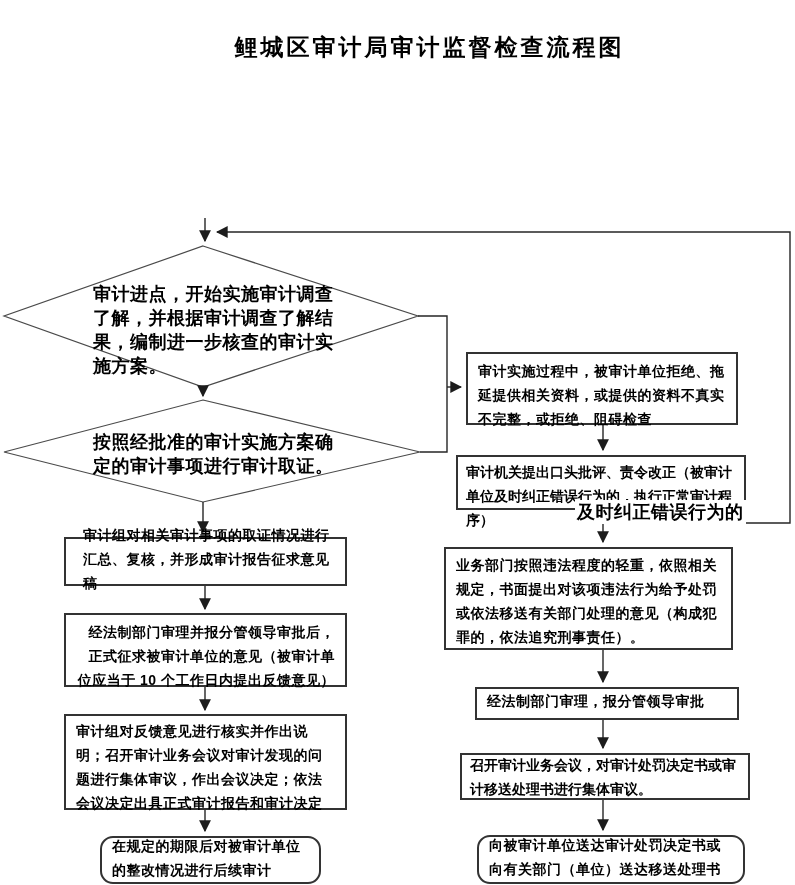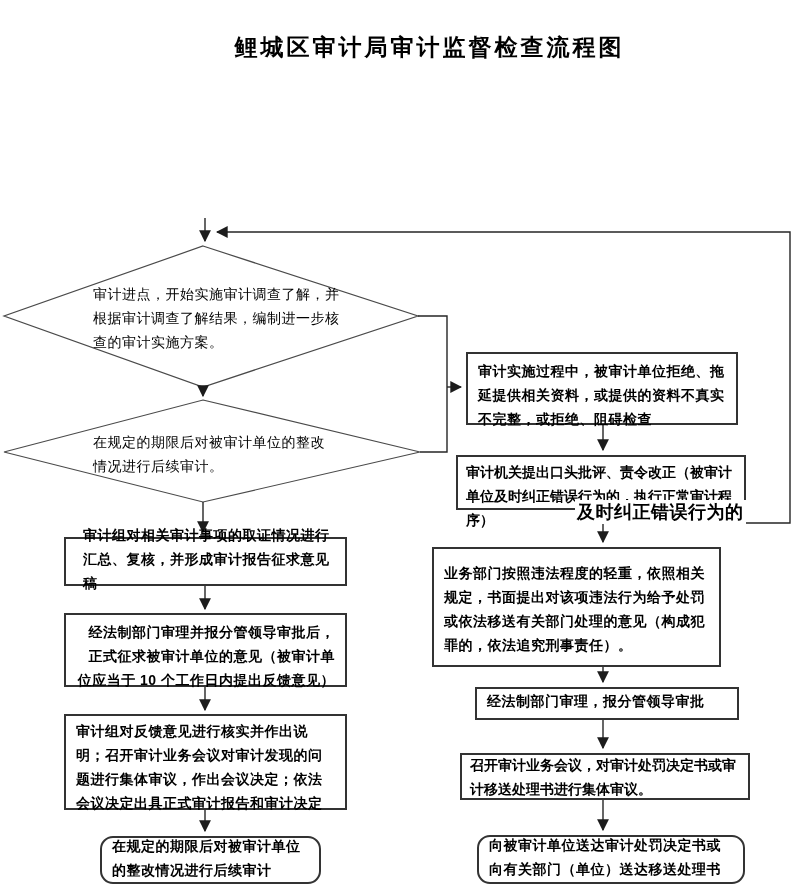--- a/index.html
+++ b/index.html
@@ -17,21 +17,21 @@
   #connector-layer { position:absolute; left:0; top:0; z-index:1; }
   .node {
     position:absolute; z-index:2; box-sizing:border-box;
     background:#fff; border:2px solid #333;
     padding:5px 10px; font-size:14px; font-weight:bold;
     line-height:24px; letter-spacing:0.5px; text-align:left;
   }
   .node.rounded { border-radius:13px; }
   .diamond-text {
     position:absolute; z-index:2; background:transparent; border:none;
-    font-size:14px; font-weight:normal; line-height:24px; letter-spacing:0.5px;
+    font-size:18px; font-weight:bold; line-height:24px; letter-spacing:0.5px;
   }
   .edge-label {
     position:absolute; z-index:2; font-size:18px; font-weight:bold;
     letter-spacing:0.5px; background:#fff; padding:0 2px;
   }
 </style>
 </head>
 <body>
 
 <div id="canvas">
@@ -78,21 +78,21 @@
       <line x1="603" y1="800" x2="603" y2="830" marker-end="url(#ah)"></line>
     </g>
   </svg>
 
 
   <div class="diamond-text" style="left:93px; top:282px; width:252px;">
     <span>审计进点，开始实施审计调查了解，并根据审计调查了解结果，编制进一步核查的审计实施方案。</span>
   </div>
 
   <div class="diamond-text" style="left:93px; top:430px; width:242px;">
-    <span>在规定的期限后对被审计单位的整改情况进行后续审计。</span>
+    <span>按照经批准的审计实施方案确定的审计事项进行审计取证。</span>
   </div>
 
   <div class="node" style="left:64px; top:537px; width:283px; height:49px; padding-top:0; display:flex; align-items:center;padding-left:17px;">
     <span>审计组对相关审计事项的取证情况进行汇总、复核，并形成审计报告征求意见稿</span>
   </div>
 
   <div class="node" style="left:64px; top:613px; width:283px; height:74px;text-align:right;">
     <span>经法制部门审理并报分管领导审批后，正式征求被审计单位的意见（被审计单位应当于 10 个工作日内提出反馈意见）</span>
   </div>
 
@@ -109,21 +109,21 @@
   </div>
 
   <div class="node" style="left:456px; top:455px; width:290px; height:55px; padding:3px 8px; letter-spacing:0;">
     <span>审计机关提出口头批评、责令改正（被审计单位及时纠正错误行为的，执行正常审计程序）</span>
   </div>
 
   <div class="edge-label" style="left:575px; top:500px;">
     <span>及时纠正错误行为的</span>
   </div>
 
-  <div class="node" style="left:432px; top:547px; width:289px; height:120px; padding-top:12px;">
+  <div class="node" style="left:444px; top:547px; width:289px; height:103px; padding-top:4px;">
     <span>业务部门按照违法程度的轻重，依照相关规定，书面提出对该项违法行为给予处罚或依法移送有关部门处理的意见（构成犯罪的，依法追究刑事责任）。</span>
   </div>
 
   <div class="node" style="left:475px; top:687px; width:264px; height:33px; padding-top:0; display:flex; align-items:center;">
     <span>经法制部门审理，报分管领导审批</span>
   </div>
 
   <div class="node" style="left:460px; top:753px; width:290px; height:47px; padding:0 8px; display:flex; align-items:center; letter-spacing:0;">
     <span>召开审计业务会议，对审计处罚决定书或审计移送处理书进行集体审议。</span>
   </div>

